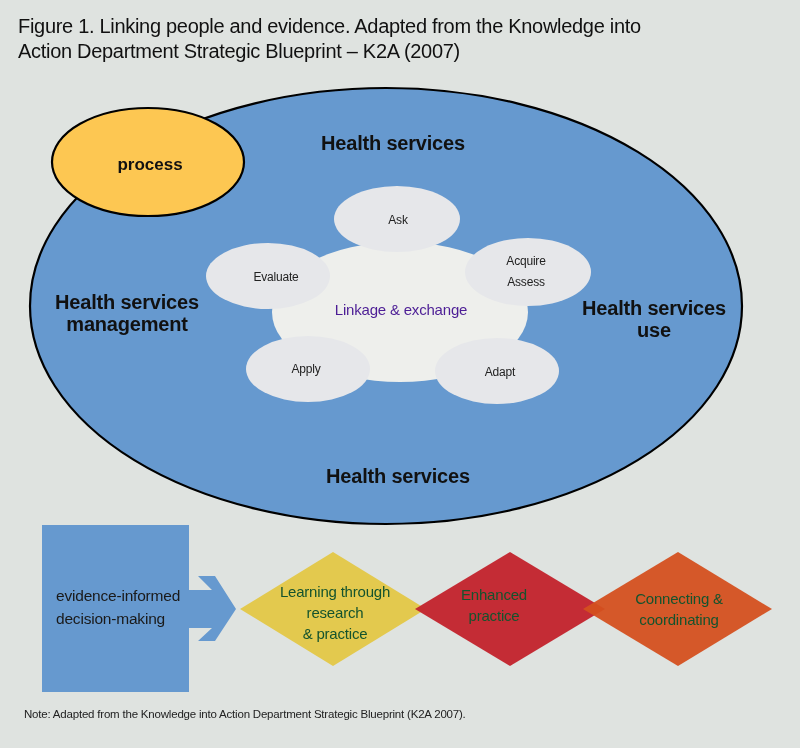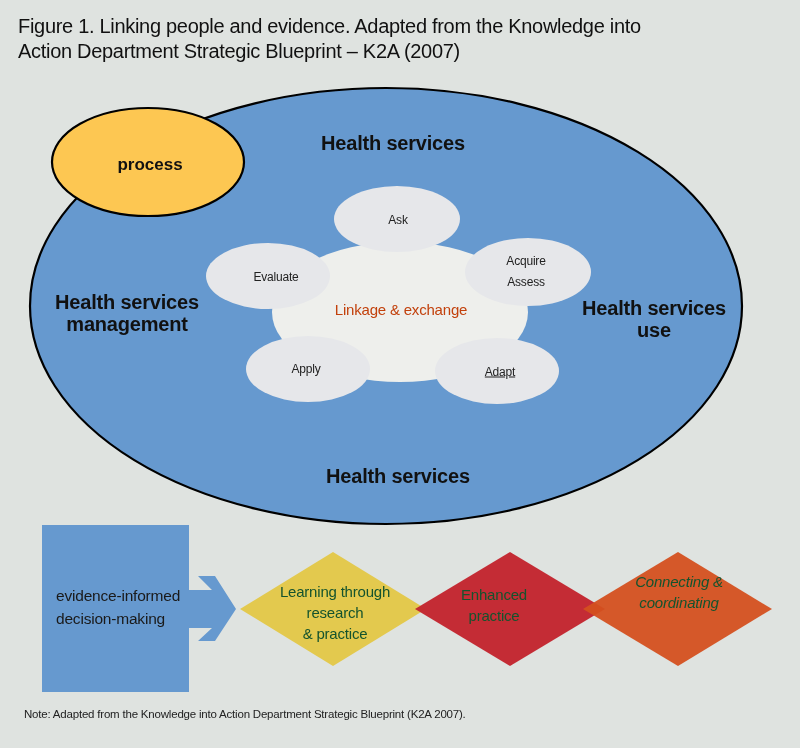--- a/index.html
+++ b/index.html
@@ -19,21 +19,21 @@
   .lbl {
     position: absolute; text-align: center; color: #111;
     font-family: "Liberation Sans", sans-serif;
     transform: translate(-50%, -50%);
     white-space: nowrap;
   }
   .lbl span { display: block; }
   .bold { font-weight: bold; font-size: 20px; line-height: 22px; letter-spacing: -0.2px; }
   .yellow-lbl { font-weight: bold; font-size: 17px; line-height: 23px; }
   .step { font-size: 12px; line-height: 21px; color: #222; letter-spacing: -0.2px; }
-  .center-lbl { font-size: 15px; line-height: 20px; color: #c2410c; letter-spacing: -0.2px; }
+  .center-lbl { font-size: 15px; line-height: 20px; color: #4c1d95; letter-spacing: -0.2px; }
   .box-lbl { font-size: 15.5px; line-height: 23px; color: #1a1a1a; text-align: left; transform: translate(0, -50%); letter-spacing: -0.2px; }
   .dia-lbl { font-size: 15px; line-height: 21px; color: #14532d; letter-spacing: -0.2px; }
   .note {
     position: absolute; left: 24px; top: 708px;
     font-size: 11.5px; color: #222; letter-spacing: -0.2px;
     font-family: "Liberation Sans", sans-serif;
   }
 </style>
 </head>
 <body>
@@ -86,21 +86,21 @@
 </div>
 
 <div class="lbl center-lbl" style="left:401px; top:310px;">Linkage &amp; exchange</div>
 <div class="lbl step" style="left:398px; top:220px;">
   <span>Ask</span>
 </div>
 <div class="lbl step" style="left:526px; top:272px;">
   <span>Acquire</span>
   <span>Assess</span>
 </div>
-<div class="lbl step" style="left:500px; top:372px;text-decoration:underline;">
+<div class="lbl step" style="left:500px; top:372px;">
   <span>Adapt</span>
 </div>
 <div class="lbl step" style="left:306px; top:369px;">
   <span>Apply</span>
 </div>
 <div class="lbl step" style="left:268px; top:277px;margin-left:8px;">
   <span>Evaluate</span>
 </div>
 
 <div class="lbl box-lbl" style="left:56px; top:607px;">
@@ -110,18 +110,18 @@
 
 <div class="lbl dia-lbl" style="left:335px; top:612px;">
   <span>Learning through</span>
   <span>research</span>
   <span>&amp; practice</span>
 </div>
 <div class="lbl dia-lbl" style="left:494px; top:605px;">
   <span>Enhanced</span>
   <span>practice</span>
 </div>
-<div class="lbl dia-lbl" style="left:679px; top:592px;font-style:italic;">
+<div class="lbl dia-lbl" style="left:679px; top:609px;">
   <span>Connecting &amp;</span>
   <span>coordinating</span>
 </div>
 
 <div class="note">Note: Adapted from the Knowledge into Action Department Strategic Blueprint (K2A 2007).</div>
 
 </body></html>

